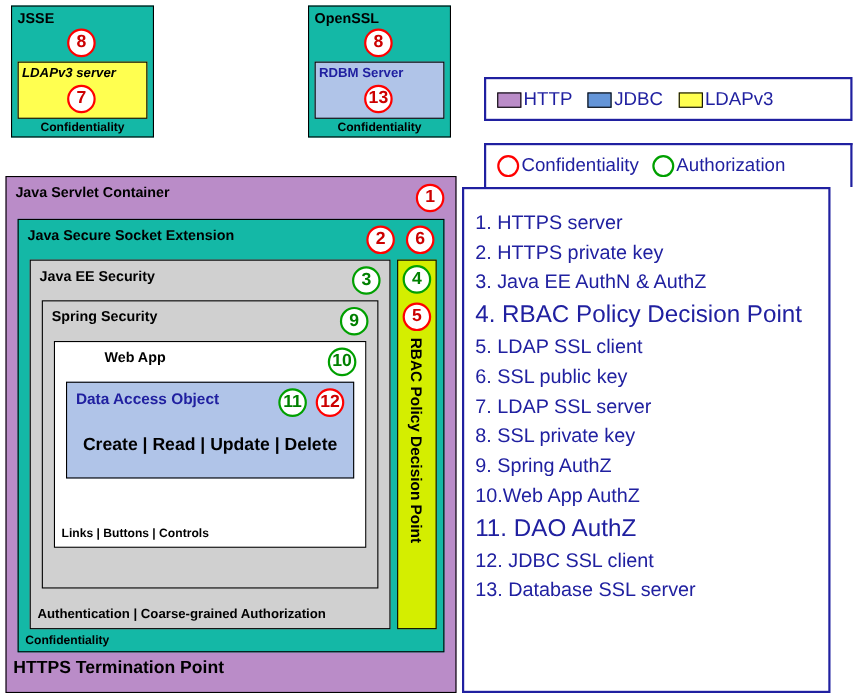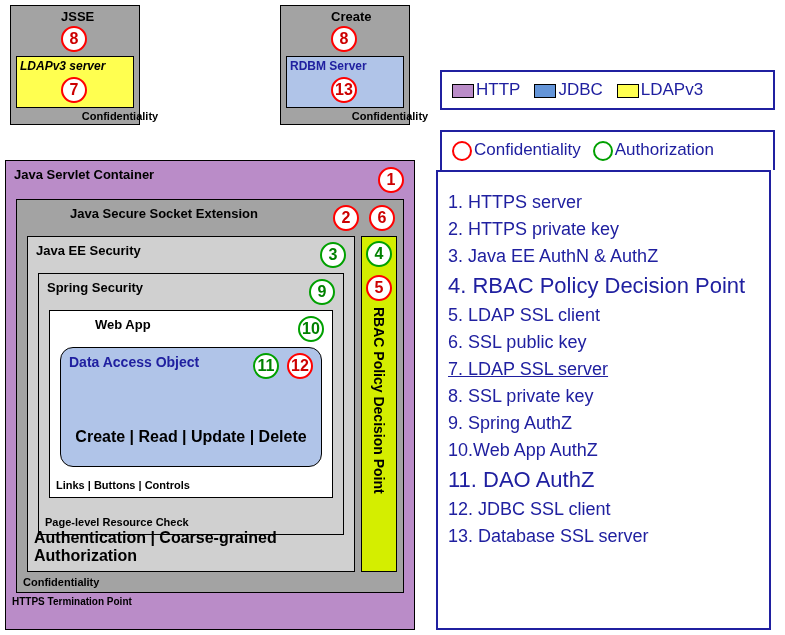--- a/index.html
+++ b/index.html
@@ -7,21 +7,21 @@
 .box { position: absolute; border: 1px solid #000; }
 .label { font-weight: bold; font-size: 13px; }
 .footer-label { font-weight: bold; font-size: 11px; text-align: center; color: #000; padding: 2px; }
 .circle { width: 26px; height: 26px; border-radius: 50%; background: white; border: 2.5px solid; display: flex; align-items: center; justify-content: center; font-weight: bold; font-size: 16px; position: absolute; }
 .circle.red { border-color: #ff0000; color: #cc0000; }
 .circle.green { border-color: #00a000; color: #008000; }
 .legend-swatch { display: inline-block; width: 22px; height: 14px; border: 1px solid #000; margin-right: 2px; vertical-align: middle; }
 .legend-circle { display: inline-block; width: 20px; height: 20px; border-radius: 50%; background: white; border: 2.5px solid; vertical-align: middle; margin-right: 2px; }
 .legend-box { position: absolute; border: 2px solid #2020a0; padding: 8px 10px; }
 .legend-text { color: #2020a0; font-size: 16px; margin: 2px 0; }
-.gray-bg { background: #a3a3a3; padding-left: 45px; }
+.gray-bg { background: #14b8a6; }
 .purple-bg { background: #ba8cc8; }
 .yellow-bg { background: #ffff50; }
 .blue-bg { background: #b0c4e8; }
 .lightgray-bg { background: #d0d0d0; }
 .white-bg { background: #fff; }
 .ygreen-bg { background: #d4ee00; }
 </style>
 </head>
 <body>
 
@@ -29,21 +29,21 @@
   <div class="label" style="padding:3px 5px;">JSSE</div>
   <div class="circle red" style="left:50px; top:20px;">8</div>
   <div class="box yellow-bg" style="left:5px; top:50px; width:118px; height:52px;">
     <div class="label" style="padding:2px 3px; font-size:12px;font-style:italic;">LDAPv3 server</div>
     <div class="circle red" style="left:44px; top:20px;">7</div>
   </div>
   <div class="footer-label" style="position:absolute; bottom:0; width:100%;">Confidentiality</div>
 </div>
 
 <div class="box gray-bg" style="left:280px; top:5px; width:130px; height:120px;">
-  <div class="label" style="padding:3px 5px;">Create</div>
+  <div class="label" style="padding:3px 5px;">OpenSSL</div>
   <div class="circle red" style="left:50px; top:20px;">8</div>
   <div class="box blue-bg" style="left:5px; top:50px; width:118px; height:52px;">
     <div class="label" style="padding:2px 3px; font-size:12px; color:#2020a0;">RDBM Server</div>
     <div class="circle red" style="left:44px; top:20px;">13</div>
   </div>
   <div class="footer-label" style="position:absolute; bottom:0; width:100%;">Confidentiality</div>
 </div>
 
 <div class="box purple-bg" style="left:5px; top:160px; width:410px; height:470px;">
   <div class="label" style="padding:6px 8px;">Java Servlet Container</div>
@@ -65,54 +65,53 @@
       <div class="circle green" style="right:8px; top:5px;">3</div>
 
       <div class="box lightgray-bg" style="left:10px; top:36px; width:306px; height:262px;">
         <div class="label" style="padding:6px 8px;">Spring Security</div>
         <div class="circle green" style="right:8px; top:5px;">9</div>
 
         <div class="box white-bg" style="left:10px; top:36px; width:284px; height:188px;">
           <div class="label" style="padding:6px 8px;margin-left:37px;">Web App</div>
           <div class="circle green" style="right:8px; top:5px;">10</div>
 
-          <div class="box blue-bg" style="left:10px; top:36px; width:262px; height:120px;border-radius:13px;">
+          <div class="box blue-bg" style="left:10px; top:36px; width:262px; height:88px;">
             <div class="label" style="padding:6px 8px; font-size:14px; color:#2020a0;">Data Access Object</div>
             <div class="circle green" style="right:42px; top:5px;">11</div>
             <div class="circle red" style="right:8px; top:5px;">12</div>
             <div class="footer-label" style="position:absolute; bottom:18px; width:100%; font-size:16px;">Create | Read | Update | Delete</div>
           </div>
           <div class="footer-label" style="position:absolute; bottom:4px; left:4px; text-align:left; font-size:11px;">Links | Buttons | Controls</div>
         </div>
-        <div class="footer-label" style="position:absolute; bottom:4px; left:4px; text-align:left; font-size:11px;">Page-level Resource Check</div>
       </div>
-      <div class="footer-label" style="position:absolute; bottom:4px; left:4px; text-align:left; font-size:16px;">Authentication | Coarse-grained Authorization</div>
+      <div class="footer-label" style="position:absolute; bottom:4px; left:4px; text-align:left; font-size:12px;">Authentication | Coarse-grained Authorization</div>
     </div>
     <div class="footer-label" style="position:absolute; bottom:2px; left:4px; text-align:left; font-size:11px;">Confidentiality</div>
   </div>
-  <div class="footer-label" style="position:absolute; bottom:20px; left:4px; text-align:right; font-size:10px;">HTTPS Termination Point</div>
+  <div class="footer-label" style="position:absolute; bottom:10px; left:4px; text-align:right; font-size:16px;">HTTPS Termination Point</div>
 </div>
 
 <div class="legend-box" style="left:440px; top:70px; width:335px; height:40px;">
   <span id="proto-wrap"><span style="margin-right: 14px;"><span class="legend-swatch" style="background:#ba8cc8"></span><span class="legend-text" style="font-size:17px;">HTTP</span></span><span style="margin-right: 14px;"><span class="legend-swatch" style="background:#6495d8"></span><span class="legend-text" style="font-size:17px;">JDBC</span></span><span style="margin-right: 14px;"><span class="legend-swatch" style="background:#ffff50"></span><span class="legend-text" style="font-size:17px;">LDAPv3</span></span></span>
 </div>
 
 <div class="legend-box" style="left:440px; top:130px; width:335px; height:40px; border-bottom:none;">
   <span id="concern-wrap"><span style="margin-right: 12px;"><span class="legend-circle" style="border-color:#ff0000"></span><span class="legend-text" style="font-size:17px;">Confidentiality</span></span><span style="margin-right: 12px;"><span class="legend-circle" style="border-color:#00a000"></span><span class="legend-text" style="font-size:17px;">Authorization</span></span></span>
 </div>
 
-<div class="legend-box" style="left:436px; top:170px; width:335px; height:460px; padding-top:14px;">
+<div class="legend-box" style="left:420px; top:170px; width:335px; height:460px; padding-top:14px;">
   <div id="legend-items">
       <div class="legend-text" style="font-size: 18px; margin: 6px 0px;">1. HTTPS server</div>
       <div class="legend-text" style="font-size: 18px; margin: 6px 0px;">2. HTTPS private key</div>
       <div class="legend-text" style="font-size: 18px; margin: 6px 0px;">3. Java EE AuthN &amp; AuthZ</div>
       <div class="legend-text" style="font-size: 22px; margin: 6px 0px;">4. RBAC Policy Decision Point</div>
       <div class="legend-text" style="font-size: 18px; margin: 6px 0px;">5. LDAP SSL client</div>
       <div class="legend-text" style="font-size: 18px; margin: 6px 0px;">6. SSL public key</div>
-      <div class="legend-text" style="font-size: 18px; margin: 6px 0px; text-decoration: underline;">7. LDAP SSL server</div>
+      <div class="legend-text" style="font-size: 18px; margin: 6px 0px;">7. LDAP SSL server</div>
       <div class="legend-text" style="font-size: 18px; margin: 6px 0px;">8. SSL private key</div>
       <div class="legend-text" style="font-size: 18px; margin: 6px 0px;">9. Spring AuthZ</div>
       <div class="legend-text" style="font-size: 18px; margin: 6px 0px;">10.Web App AuthZ</div>
       <div class="legend-text" style="font-size: 22px; margin: 6px 0px;">11. DAO AuthZ</div>
       <div class="legend-text" style="font-size: 18px; margin: 6px 0px;">12. JDBC SSL client</div>
       <div class="legend-text" style="font-size: 18px; margin: 6px 0px;">13. Database SSL server</div>
     </div>
 </div>
 
 </body></html>

